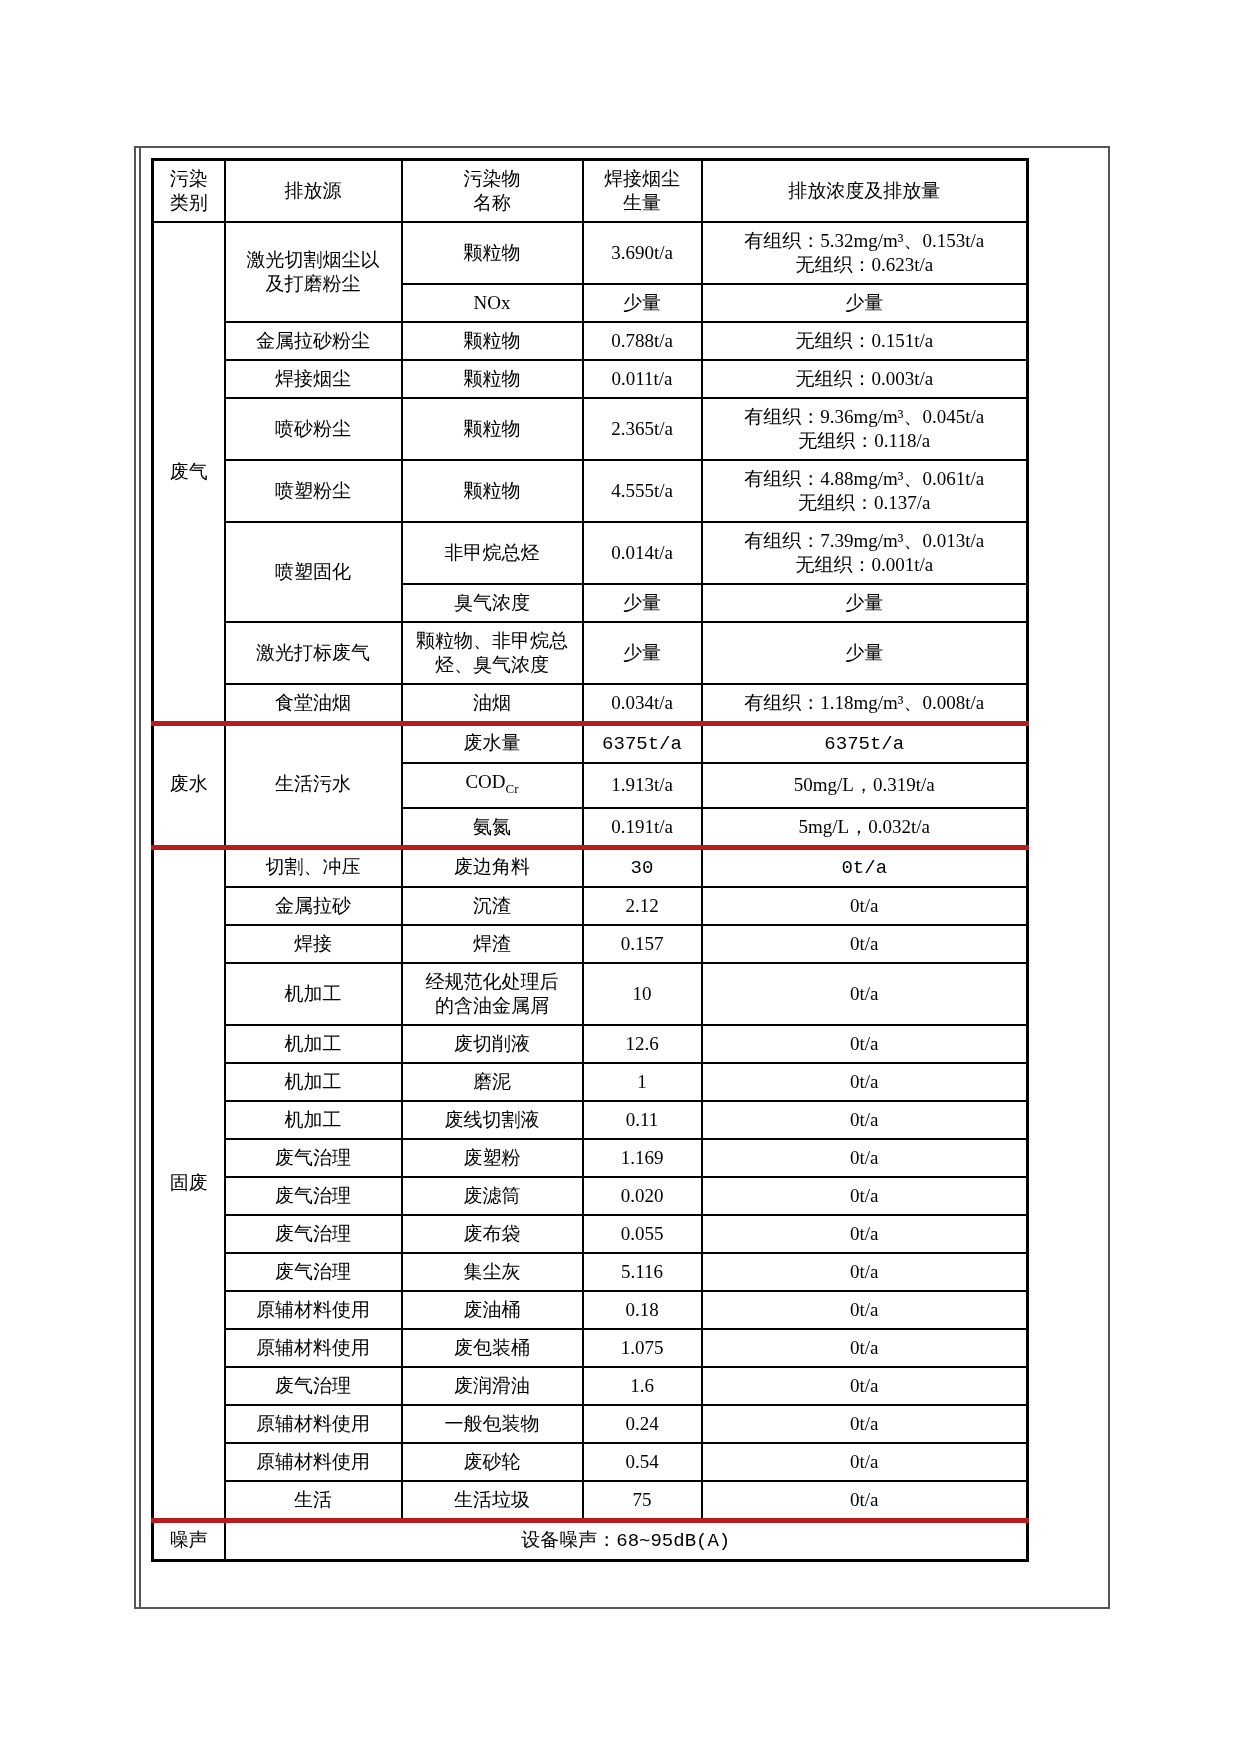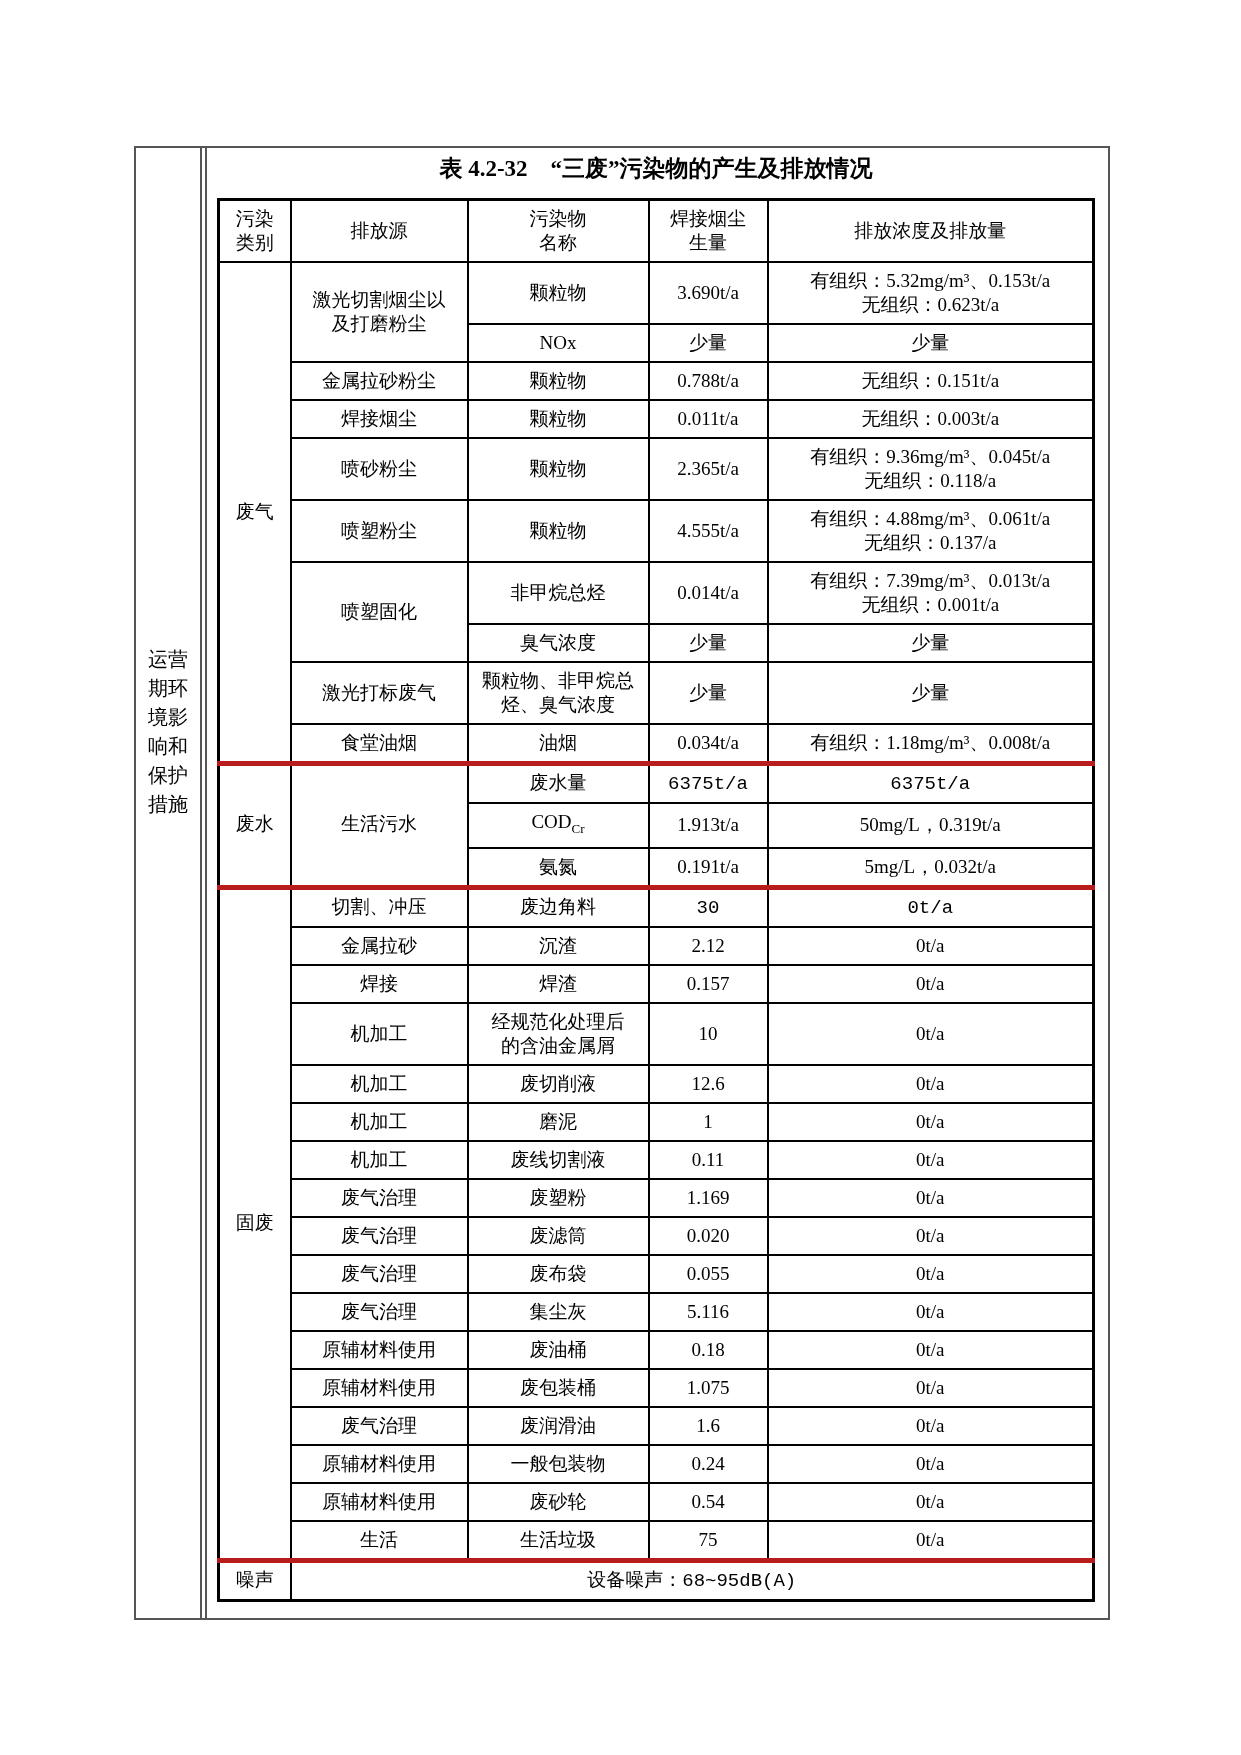--- a/index.html
+++ b/index.html
@@ -77,30 +77,21 @@
     width:100%;
     text-align:center;
     font-size:18px;
   }
 </style>
 </head>
 <body>
 
 <div class="page">
   <div class="frame">
-    <div class="side-cell">
-      <div class="side-text">运营
-期环
-境影
-响和
-保护
-措施</div>
-    </div>
     <div class="content">
-      <div class="table-title">表 4.2-32　“三废”污染物的产生及排放情况</div>
       <table class="pollutant">
         <colgroup>
           <col style="width:72px">
             <col style="width:177px">
             <col style="width:181px">
             <col style="width:119px">
             <col style="width:326px">
         </colgroup>
         <tbody>
           <tr>

